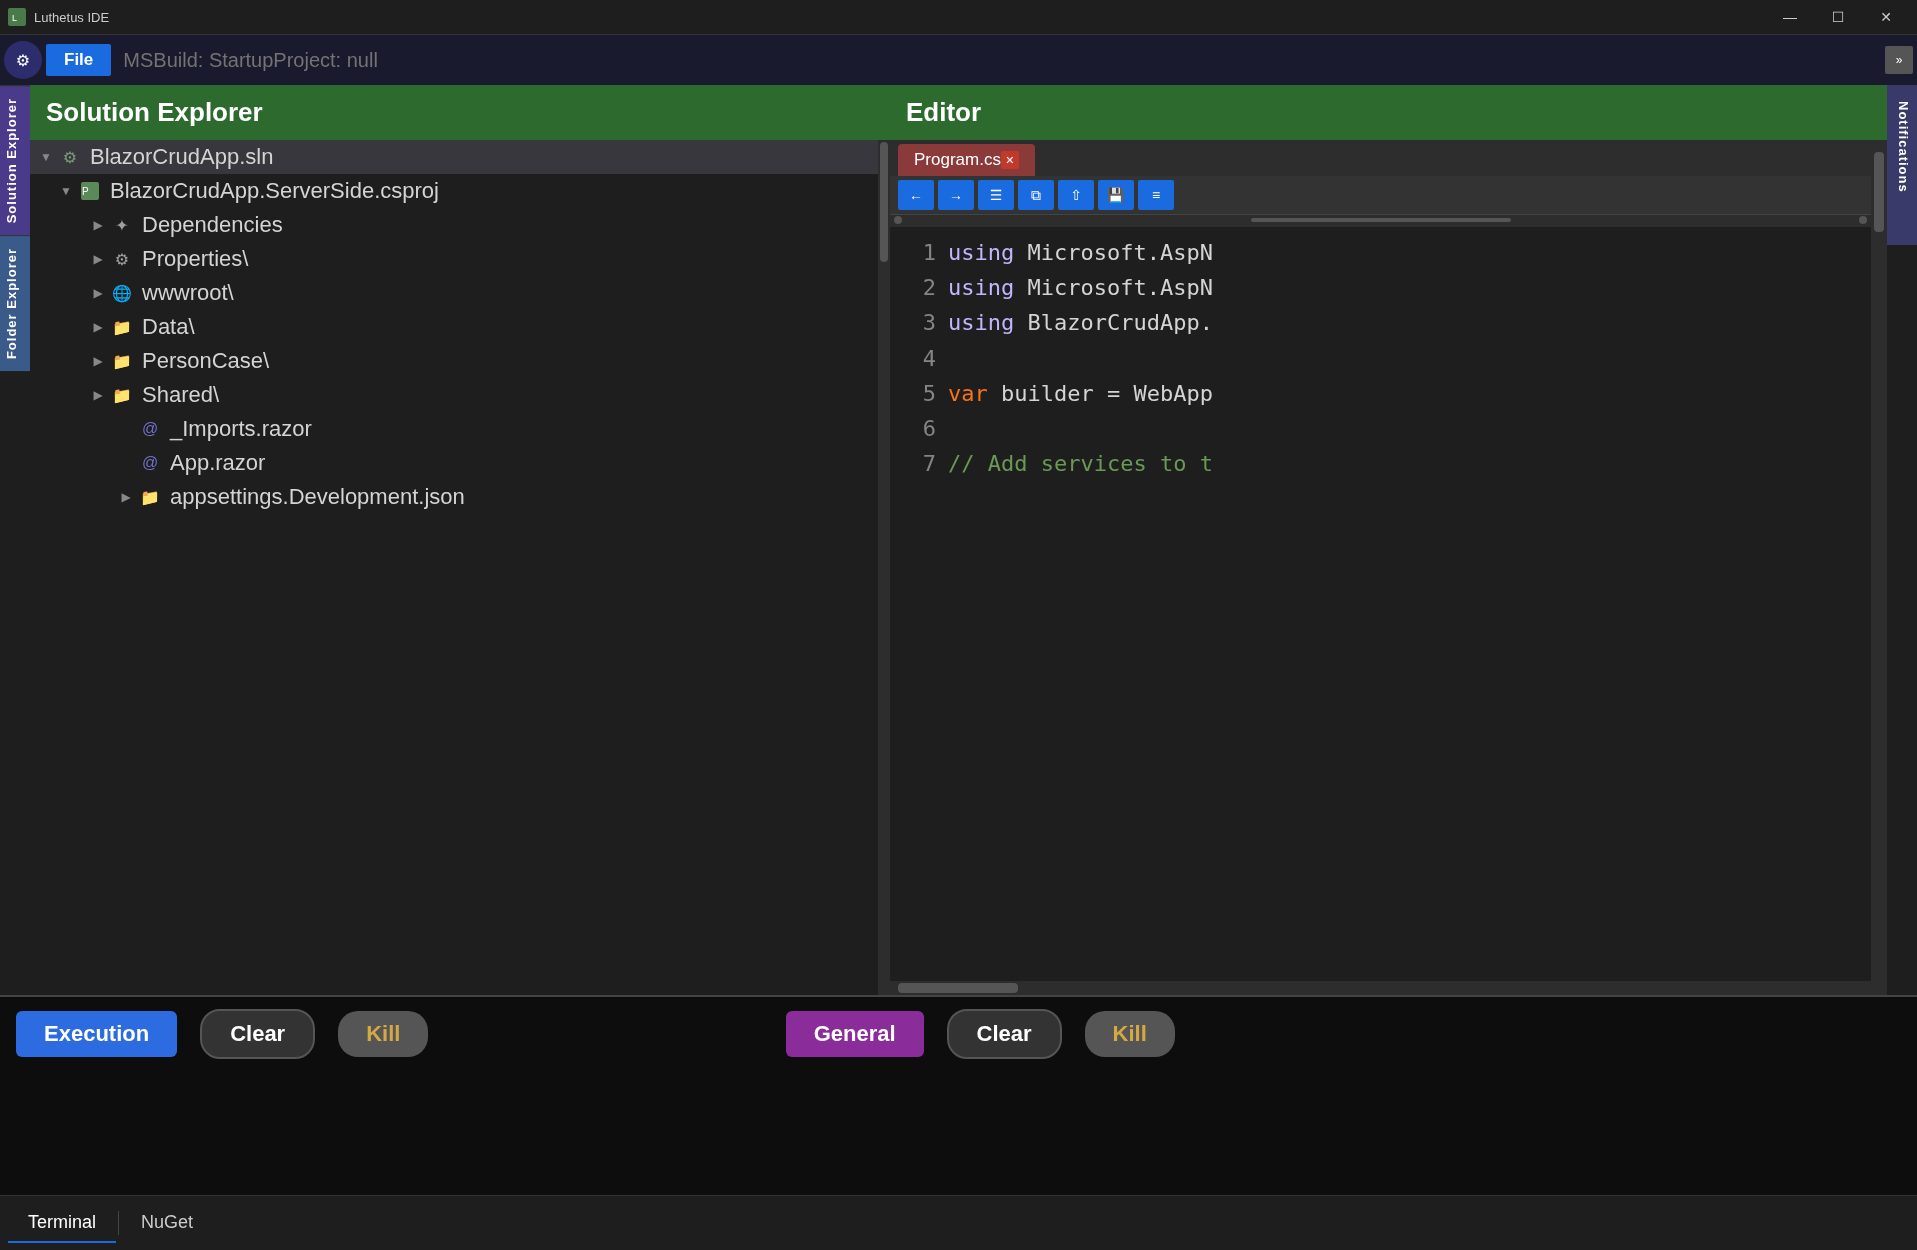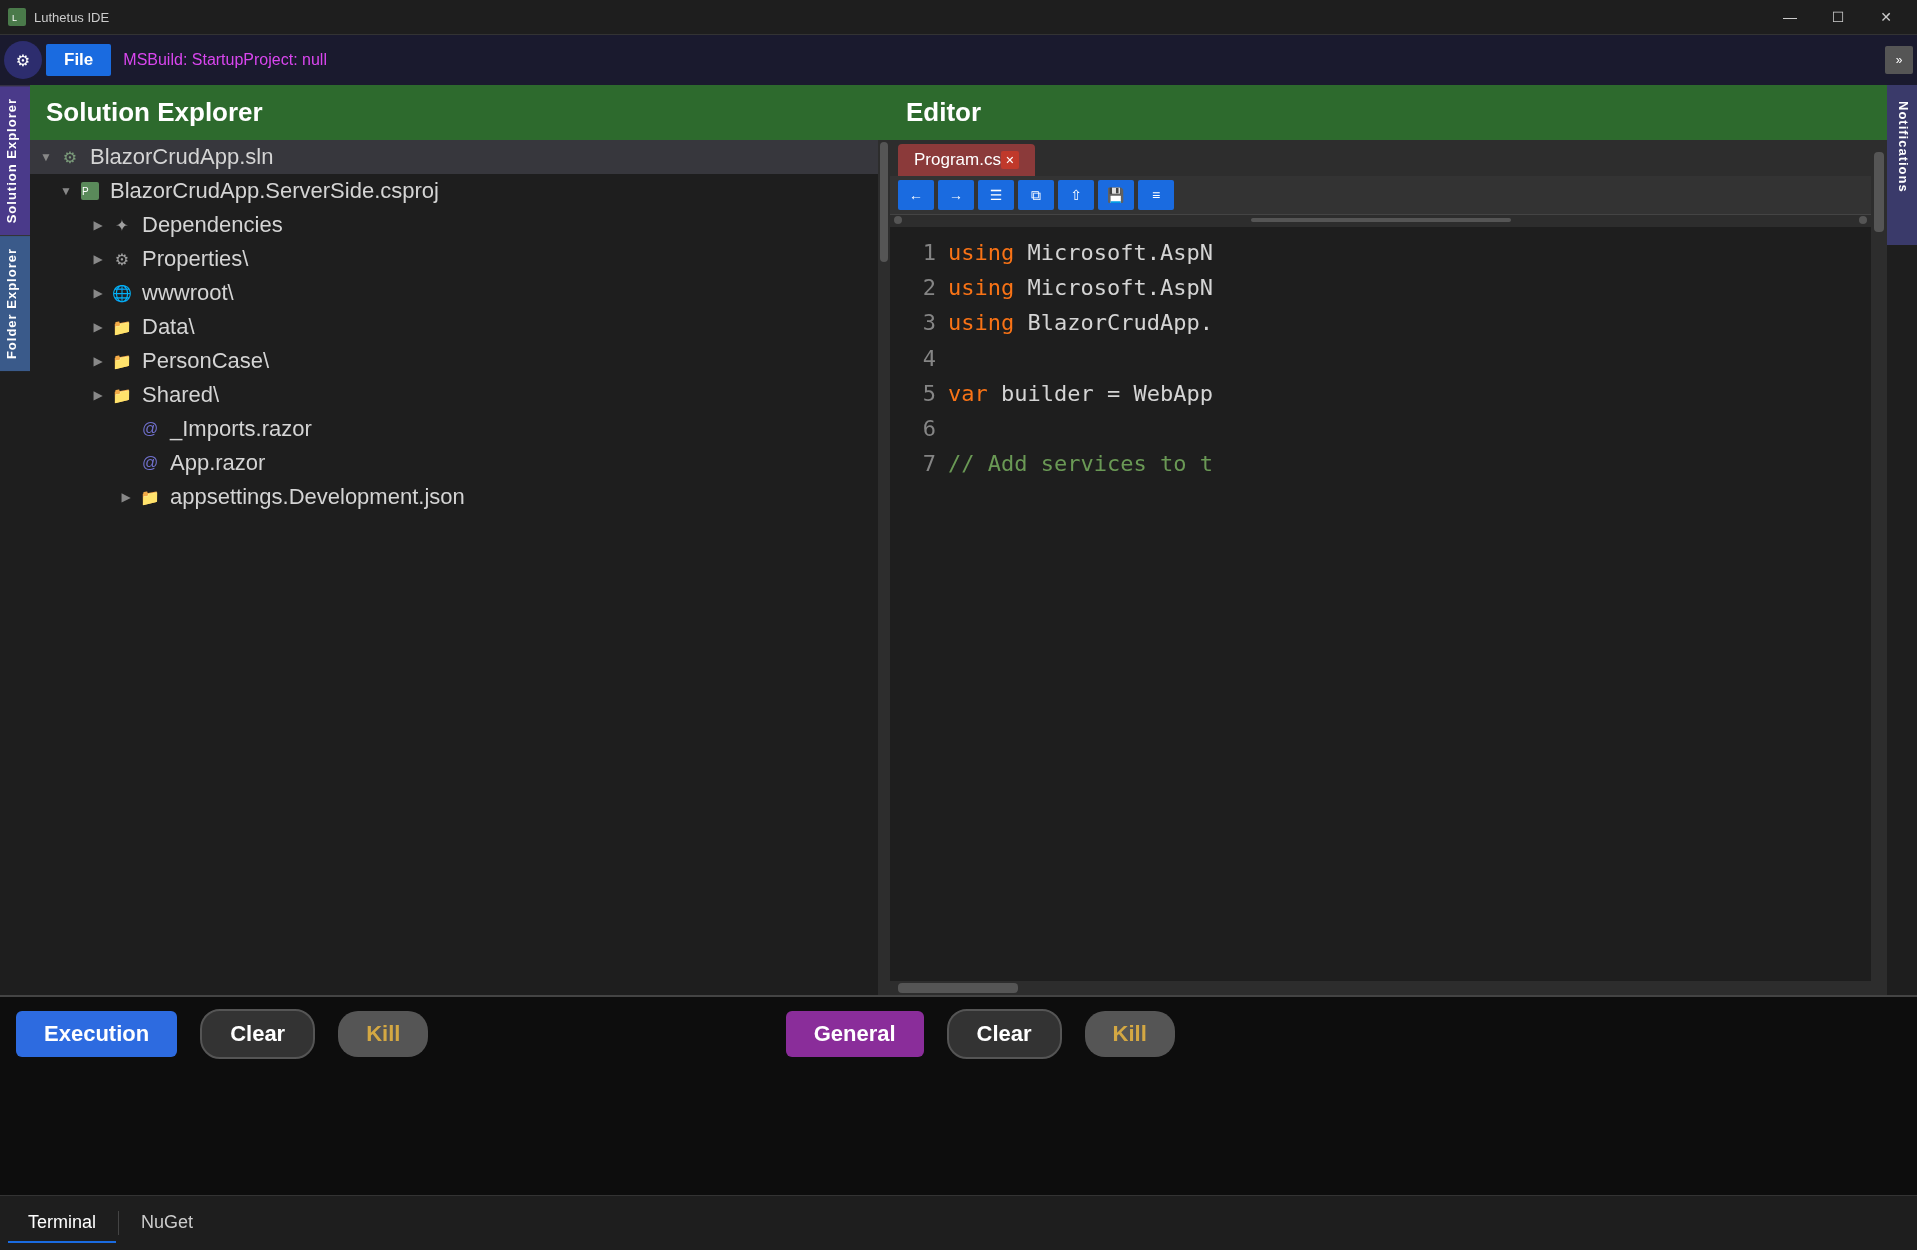--- a/index.html
+++ b/index.html
@@ -78,22 +78,22 @@
       background: #1a6be0;
       color: #fff;
       border: none;
       padding: 6px 18px;
       font-size: 17px;
       font-weight: bold;
       cursor: pointer;
       border-radius: 2px;
     }
     .msbuild-text {
-      font-size: 16px;
-      color: #d946ef;
+      font-size: 20px;
+      color: #737373;
       margin-left: 8px;
       flex: 1;
     }
     .chevron-btn {
       width: 28px;
       height: 28px;
       background: #555;
       border: none;
       color: #fff;
       display: flex; align-items: center; justify-content: center;
@@ -266,21 +266,21 @@
       flex: 1;
       padding: 8px 8px;
       font-family: 'Consolas', monospace;
       font-size: 22px;
       line-height: 1.6;
       overflow: hidden;
     }
     .code-line {
       white-space: nowrap;
     }
-    .kw { color: #f97316; }
+    .kw { color: #c4b5fd; }
     .ns { color: #d4d4d4; }
     .cm { color: #6a9955; }
     .var-kw { color: #f97316; }
 
     .editor-status {
       background: #2d2d2d;
       display: flex;
       align-items: center;
       padding: 4px 8px;
       font-size: 16px;

